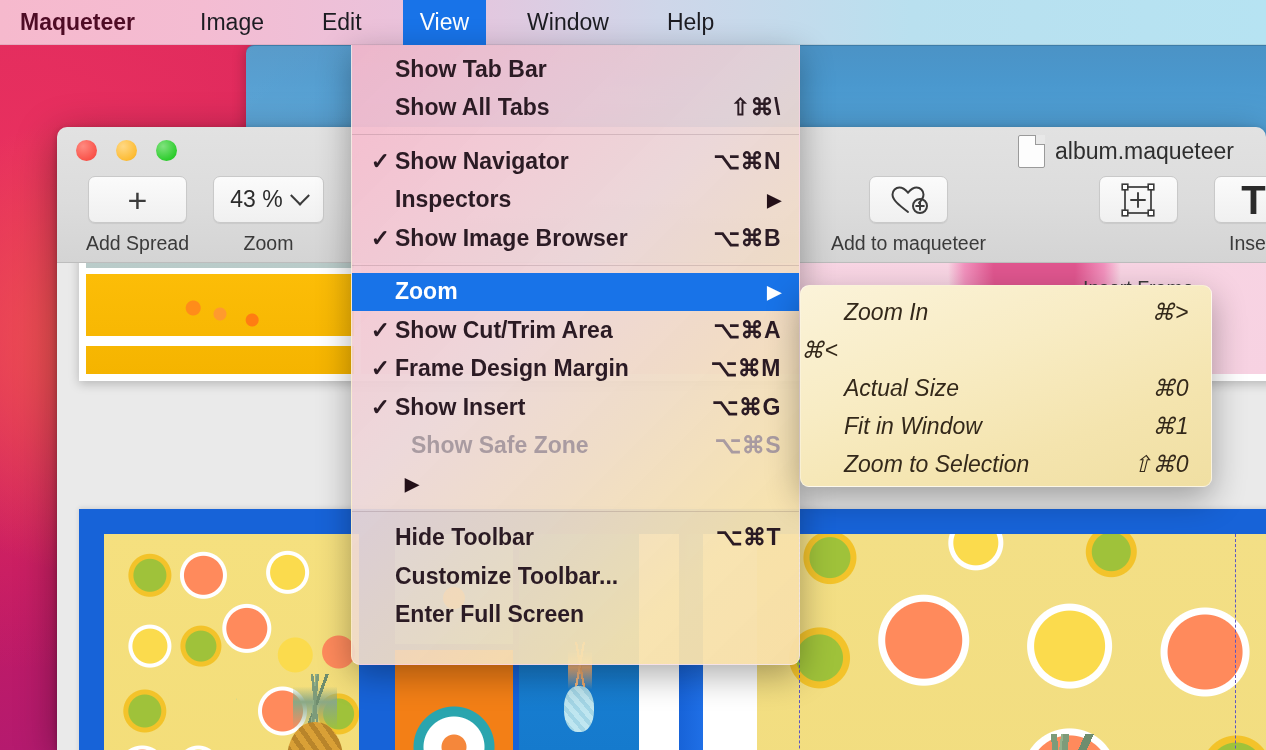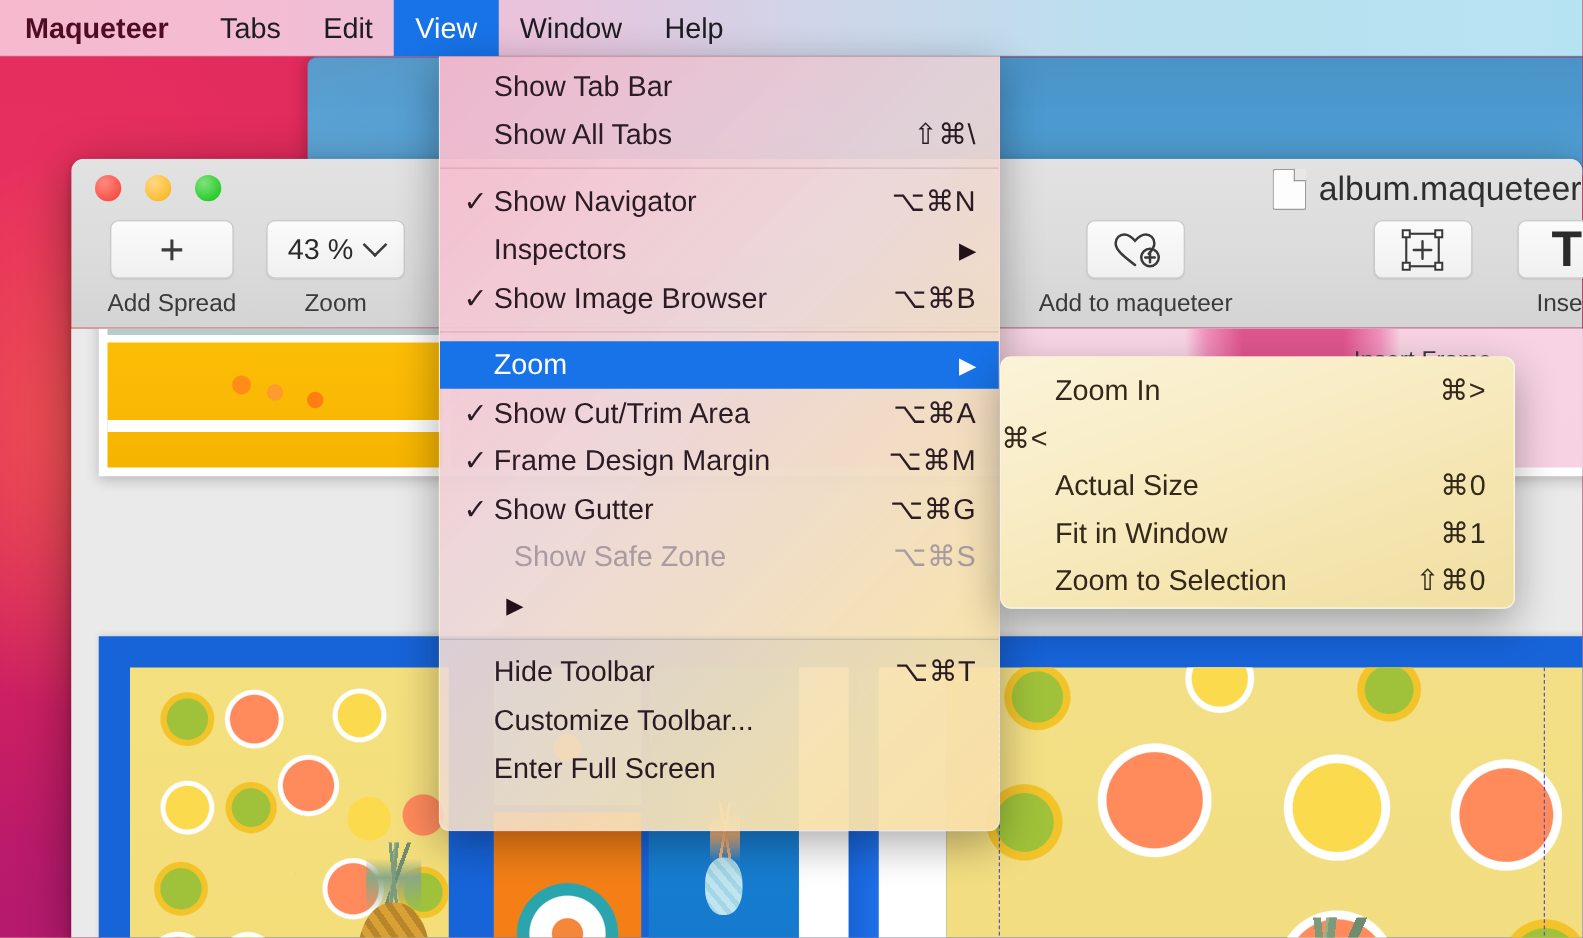--- a/index.html
+++ b/index.html
@@ -35,20 +35,21 @@
     transform:rotate(-8deg);
   }
 
   
   #menubar{
     position:absolute; left:0; top:0; width:1266px; height:45px;
     background:linear-gradient(90deg,#f6b9cd 0%, #f4bcd2 16%, #e9c3dc 34%, #cfd6e9 52%, #b9e0ef 72%, #b6e3f2 100%);
     display:flex; align-items:center;
     border-bottom:1px solid rgba(0,0,0,.07);
     z-index:30;
+    gap:24px;
   }
   .mb-item{
     height:45px; display:flex; align-items:center; padding:0 17px;
     font-size:23px; color:#1c1c22; white-space:nowrap;
   }
   .mb-item.app{ font-weight:bold; color:#4e0c25; padding-left:20px; padding-right:24px;}
   .mb-item.active{ background:#1873e8; color:#ffffff; }
   #win-shadow{
     position:absolute; left:57px; top:127px; width:1209px; height:623px;
     border-radius:10px 10px 0 0;
@@ -63,21 +64,21 @@
     z-index:12;
   }
   .traffic{ position:absolute; top:140px; left:76px; display:flex; gap:19px; z-index:14;}
   .tl{ width:21px; height:21px; border-radius:50%; }
   .tl.r{ background:radial-gradient(circle at 34% 30%, #ff8a80, #f9534a 70%, #e64339);}
   .tl.y{ background:radial-gradient(circle at 34% 30%, #ffd884, #fdbc34 70%, #e9a721);}
   .tl.g{ background:radial-gradient(circle at 34% 30%, #80e27e, #2ecd2e 70%, #22b822);}
 
   .doc-title{
     position:absolute; top:135px; left:1018px; display:flex; align-items:center; gap:10px;
-    z-index:14; font-size:27px; color:#2e2e2e; white-space:nowrap;
+    z-index:14; font-size:23px; color:#2e2e2e; white-space:nowrap;
   }
   .doc-icon{ width:27px; height:33px; position:relative; }
   .doc-icon:before{
     content:""; position:absolute; inset:0;
     background:#fdfdfd; border:1.5px solid #9a9a9a; border-radius:2px;
     clip-path:polygon(0 0, 66% 0, 100% 24%, 100% 100%, 0 100%);
   }
   .doc-icon:after{
     content:""; position:absolute; right:0; top:0; width:34%; height:26%;
     border-left:1.5px solid #9a9a9a; border-bottom:1.5px solid #9a9a9a;
@@ -269,20 +270,21 @@
     position:absolute; left:351px; top:45px; width:449px; height:620px;
     border-radius:0 0 9px 9px;
     background:
       linear-gradient(135deg, rgba(246,183,203,.95) 0%, rgba(243,200,212,.93) 22%, rgba(236,214,216,.92) 42%, rgba(240,220,196,.93) 62%, rgba(247,226,173,.95) 82%, rgba(247,222,166,.96) 100%);
     box-shadow:0 10px 34px rgba(0,0,0,.33);
     border:1px solid rgba(255,255,255,.35);
     border-top:none;
     z-index:40;
     padding-top:5px;
     overflow:visible;
+    font-weight:bold;
   }
   .mrow{
     position:relative; height:38.5px; display:flex; align-items:center;
     font-size:23px; color:#2b1b24; padding:0 18px 0 0;
   }
   .mrow .tick{ width:29px; text-align:center; font-size:23px; color:#2b1b24; flex:0 0 29px; margin-left:14px; }
   .mrow .mlabel{ flex:1; white-space:nowrap; }
   .mrow .mkey{ font-size:23px; color:#2b1b24; letter-spacing:.5px; white-space:nowrap; }
   .mrow .arrow{ font-size:18px; color:#231018; margin-left:10px; }
   .mrow.sel{ background:#1873e8; color:#ffffff; }
@@ -293,21 +295,21 @@
 
   
   #submenu{
     position:absolute; left:800px; top:285px; width:412px; height:202px;
     border-radius:9px;
     background:linear-gradient(160deg,#fbf3d9 0%, #f8ecc4 38%, #f4e4ae 72%, #f0dfa2 100%);
     box-shadow:0 12px 34px rgba(0,0,0,.32);
     border:1px solid rgba(255,255,255,.5);
     z-index:50; padding-top:7px;
   }
-  #submenu .mrow{ height:38px; padding:0 22px 0 0; color:#33281a; }
+  #submenu .mrow{ height:38px; padding:0 22px 0 0; color:#33281a;font-style:italic; }
   #submenu .mrow .mlabel{ margin-left:43px; }
   #submenu .mrow .mkey{ color:#33281a; }
 </style>
 </head>
 <body>
 
 <div id="desktop">
   <div id="bg-window">
     <div class="sheen"></div>
   </div>
@@ -413,21 +415,21 @@
 
 <div class="tb-group" id="g-text">
   <div class="tb-btn">
     <span>T</span>
   </div>
   <div class="tb-label">Insert</div>
 </div>
 
 <div id="menubar">
   <div class="mb-item app">Maqueteer</div>
-  <div class="mb-item">Tabs</div>
+  <div class="mb-item">Image</div>
   <div class="mb-item">Edit</div>
   <div class="mb-item active">View</div>
   <div class="mb-item">Window</div>
   <div class="mb-item">Help</div>
 </div>
 
 <div id="menu">
     <div class="mrow">
       <span class="tick"></span>
       <span class="mlabel">Show Tab Bar</span>
@@ -464,21 +466,21 @@
       <span class="mlabel">Show Cut/Trim Area</span>
       <span class="mkey">⌥⌘A</span>
     </div>
     <div class="mrow">
       <span class="tick">✓</span>
       <span class="mlabel">Frame Design Margin</span>
       <span class="mkey">⌥⌘M</span>
     </div>
     <div class="mrow">
       <span class="tick">✓</span>
-      <span class="mlabel">Show Gutter</span>
+      <span class="mlabel">Show Insert</span>
       <span class="mkey">⌥⌘G</span>
     </div>
     <div class="mrow dim">
       <span class="tick"></span>
       <span class="mlabel">Show Safe Zone</span>
       <span class="mkey">⌥⌘S</span>
     </div>
     <div class="mrow">
       <span class="tick"></span>
       <span class="arrow">▶</span>

